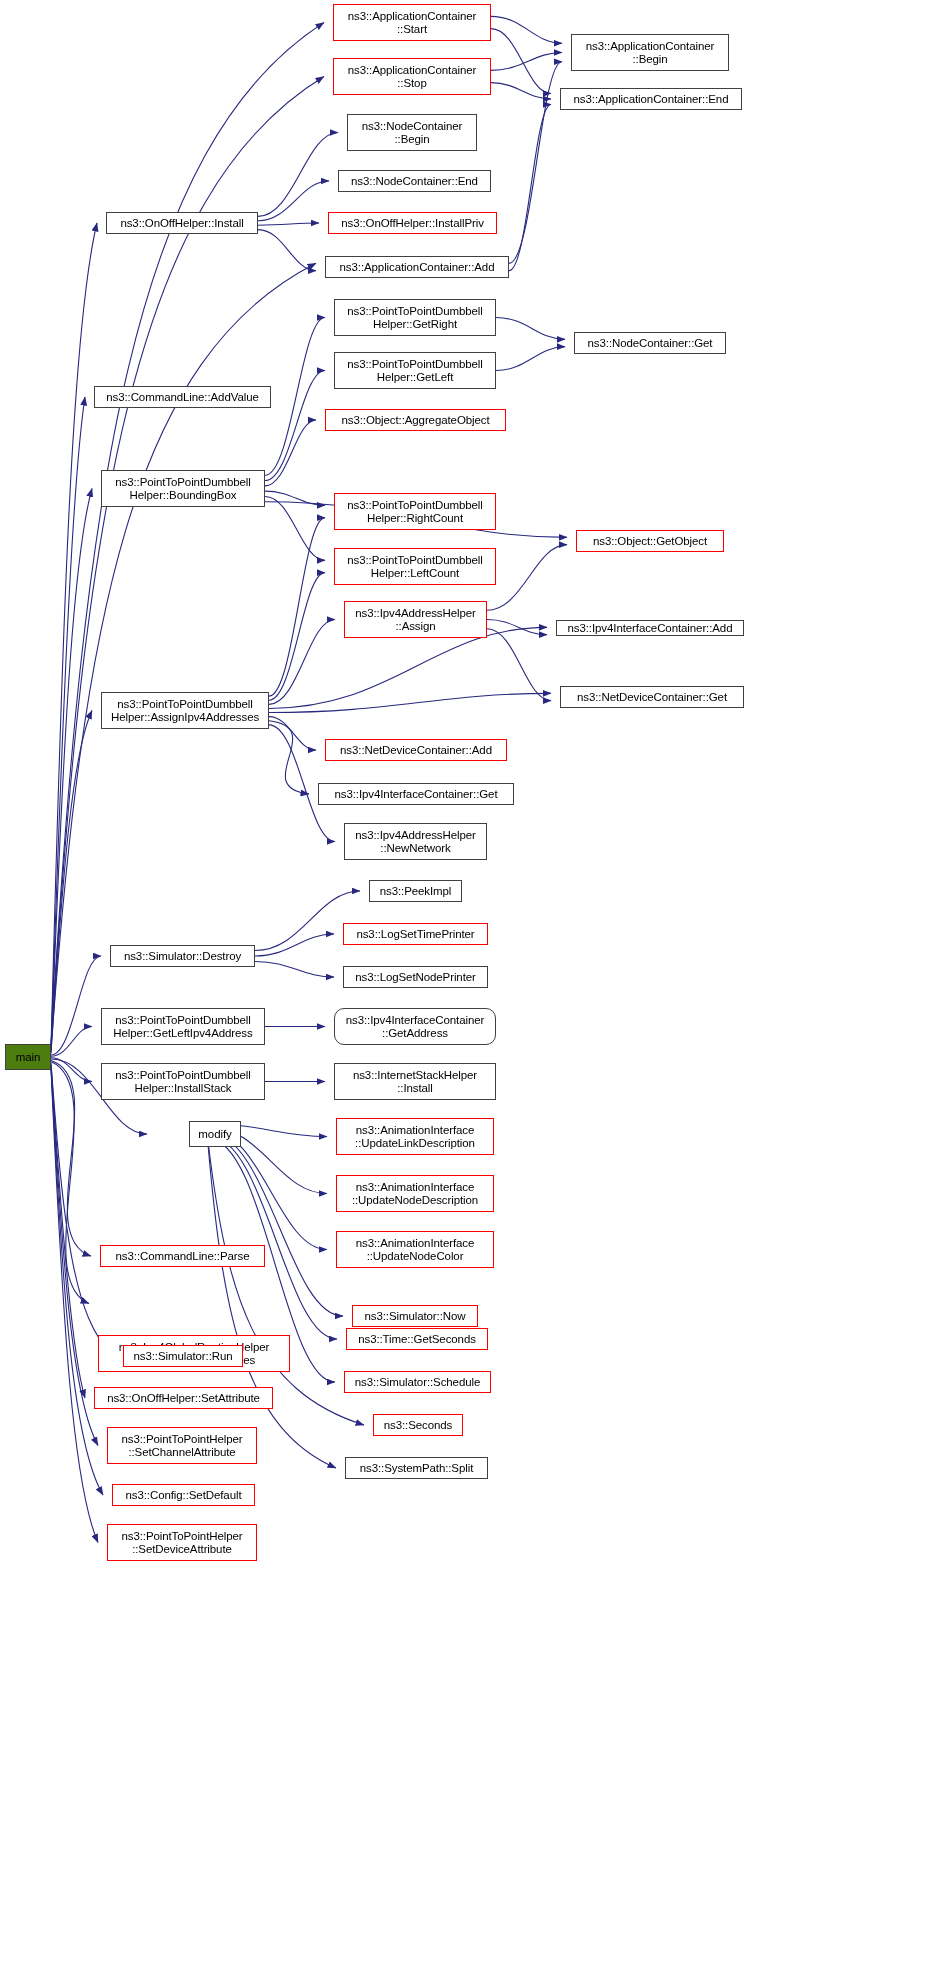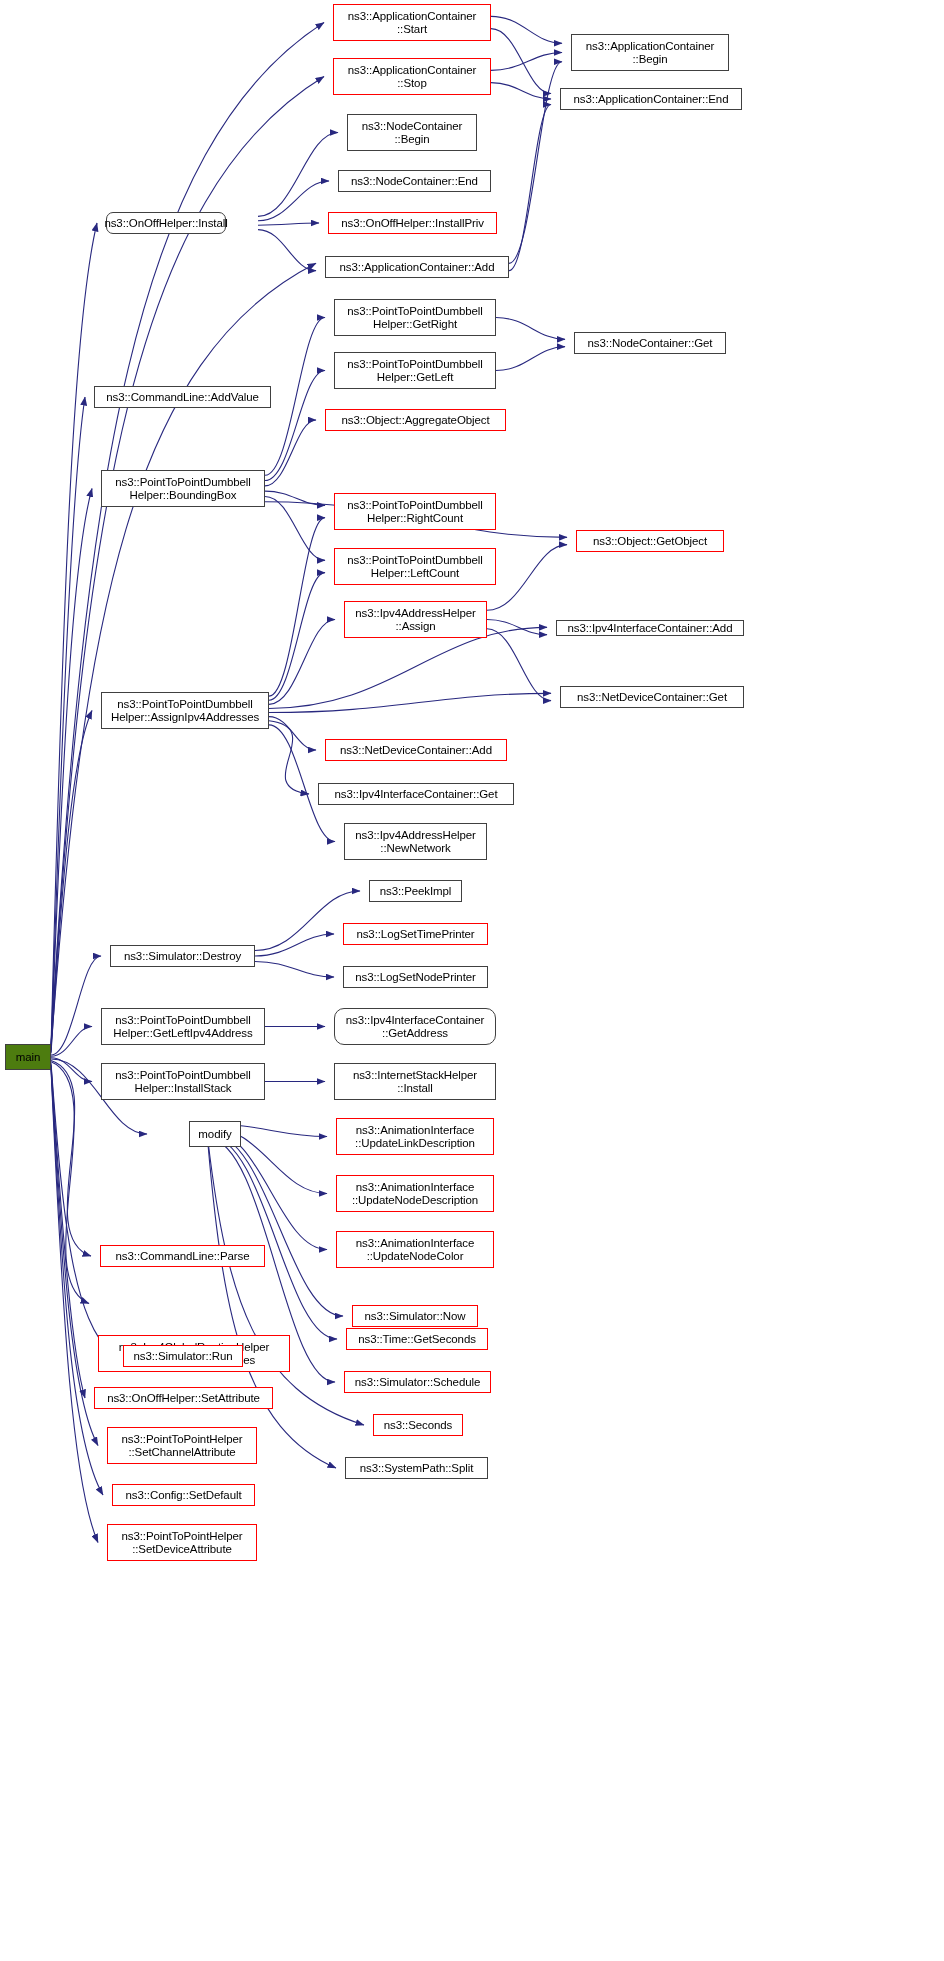--- a/index.html
+++ b/index.html
@@ -105,21 +105,21 @@
     <div class="node" style="left: 333px; top: 4px; width: 158px; height: 37px;">ns3::ApplicationContainer
 ::Start</div>
     <div class="node" style="left: 333px; top: 58px; width: 158px; height: 37px;">ns3::ApplicationContainer
 ::Stop</div>
     <div class="node black" style="left: 571px; top: 34px; width: 158px; height: 37px;">ns3::ApplicationContainer
 ::Begin</div>
     <div class="node black" style="left: 560px; top: 88px; width: 182px; height: 22px;">ns3::ApplicationContainer::End</div>
     <div class="node black" style="left: 347px; top: 114px; width: 130px; height: 37px;">ns3::NodeContainer
 ::Begin</div>
     <div class="node black" style="left: 338px; top: 170px; width: 153px; height: 22px;">ns3::NodeContainer::End</div>
-    <div class="node black" style="left: 106px; top: 212px; width: 120px; height: 22px; border-radius: 7px;">ns3::OnOffHelper::Install</div>
+    <div class="node black" style="left: 106px; top: 212px; width: 152px; height: 22px;">ns3::OnOffHelper::Install</div>
     <div class="node" style="left: 328px; top: 212px; width: 169px; height: 22px;">ns3::OnOffHelper::InstallPriv</div>
     <div class="node black" style="left: 325px; top: 256px; width: 184px; height: 22px;">ns3::ApplicationContainer::Add</div>
     <div class="node black" style="left: 334px; top: 299px; width: 162px; height: 37px;">ns3::PointToPointDumbbell
 Helper::GetRight</div>
     <div class="node black" style="left: 334px; top: 352px; width: 162px; height: 37px;">ns3::PointToPointDumbbell
 Helper::GetLeft</div>
     <div class="node black" style="left: 574px; top: 332px; width: 152px; height: 22px;">ns3::NodeContainer::Get</div>
     <div class="node" style="left: 325px; top: 409px; width: 181px; height: 22px;">ns3::Object::AggregateObject</div>
     <div class="node black" style="left: 94px; top: 386px; width: 177px; height: 22px;">ns3::CommandLine::AddValue</div>
     <div class="node black" style="left: 101px; top: 470px; width: 164px; height: 37px;">ns3::PointToPointDumbbell

